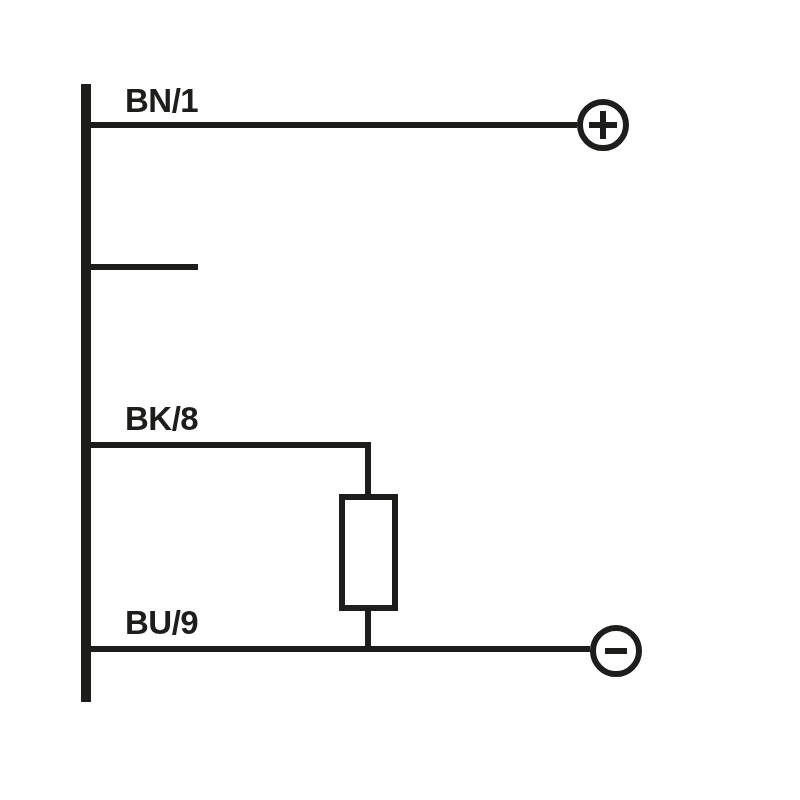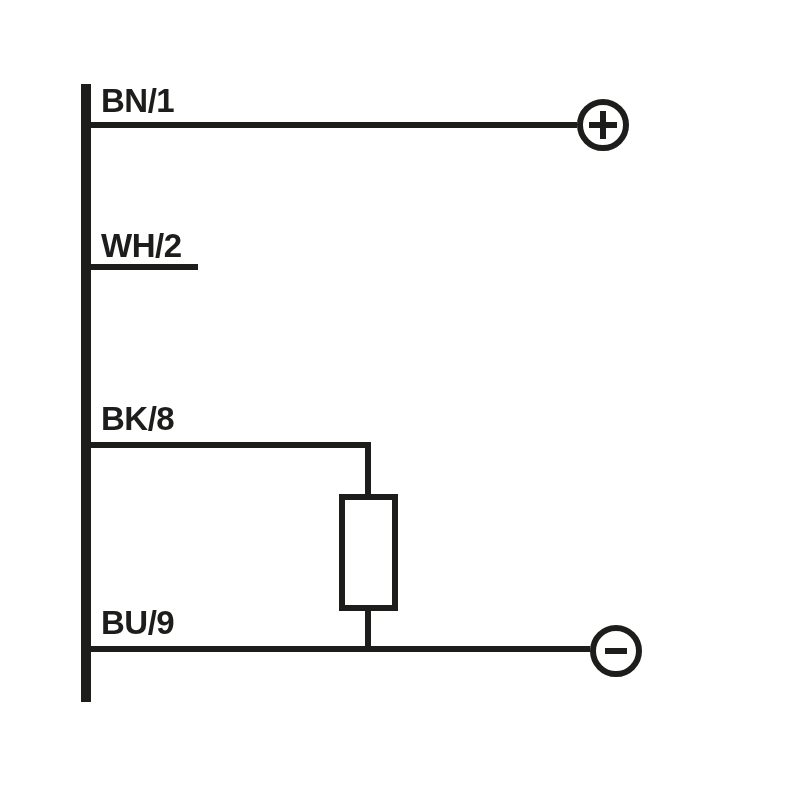--- a/index.html
+++ b/index.html
@@ -20,20 +20,21 @@
     background: var(--ink, #1d1d1b);
   }
   .label {
     position: absolute;
     color: var(--ink, #1d1d1b);
     font-size: 33px;
     font-weight: bold;
     line-height: 1;
     letter-spacing: -0.5px;
     white-space: nowrap;
+    margin-left: 24px;
   }
   
   .bus        { left: 81px;  top: 84px;  width: 10px;  height: 618px; }
   
   .lbl-bn1    { left: 101px; top: 84px; }
   .wire-bn1   { left: 91px;  top: 122px; width: 486px; height: 6px; }
   
   .lbl-wh2    { left: 101px; top: 229px; }
   .wire-wh2   { left: 91px;  top: 264px; width: 107px; height: 6px; }
   
@@ -81,21 +82,20 @@
 
   <div class="ink bus"></div>
 
   <div class="label lbl-bn1">BN/1</div>
   <div class="ink wire-bn1"></div>
   <div class="terminal term-plus">
     <span class="tbar h"></span>
     <span class="tbar v"></span>
   </div>
 
-  <div class="label lbl-wh2">WH/2</div>
   <div class="ink wire-wh2"></div>
 
   <div class="label lbl-bk4">BK/8</div>
   <div class="ink wire-bk4-h"></div>
   <div class="ink wire-bk4-v"></div>
 
   <div class="resistor"></div>
   <div class="ink wire-load"></div>
 
   <div class="label lbl-bu3">BU/9</div>

